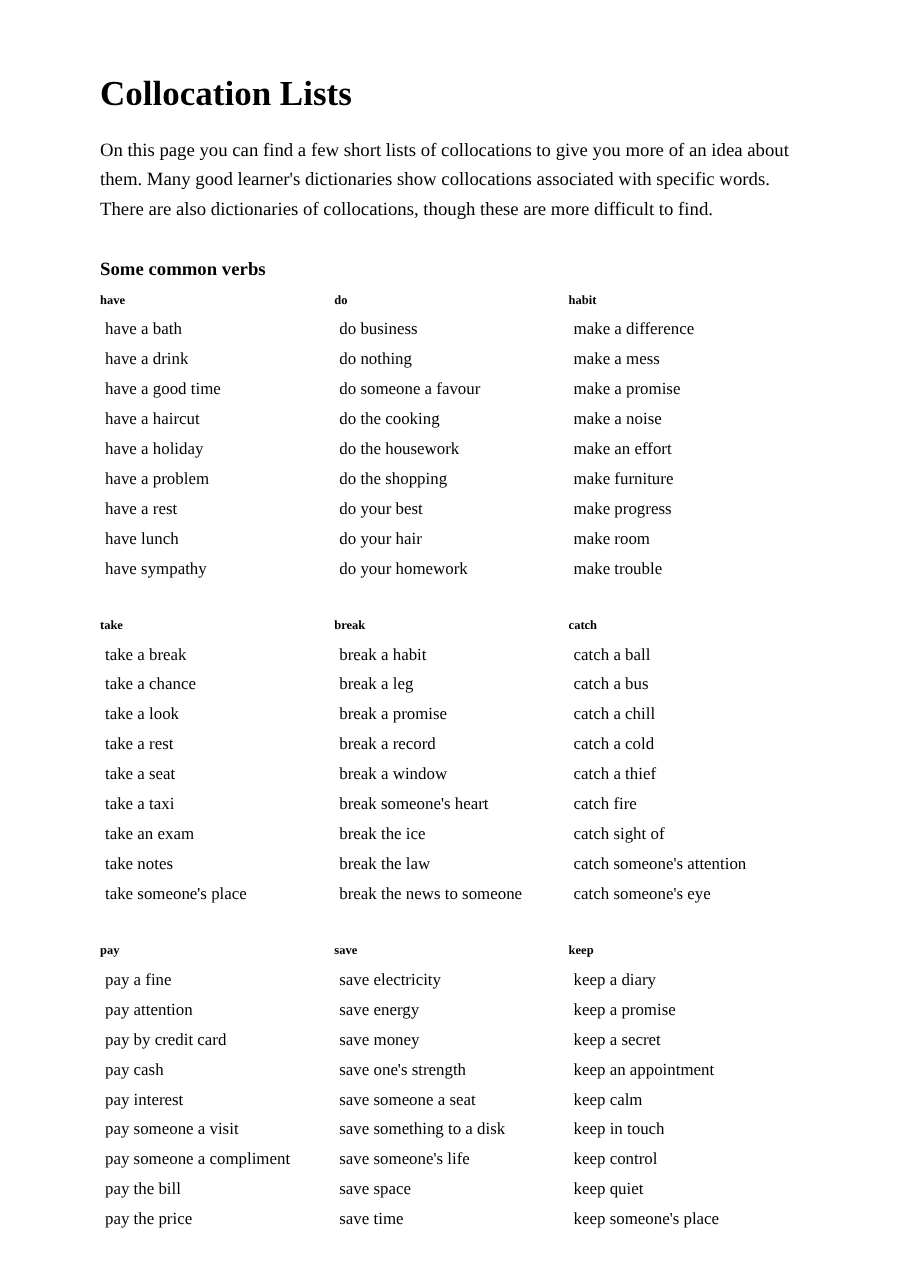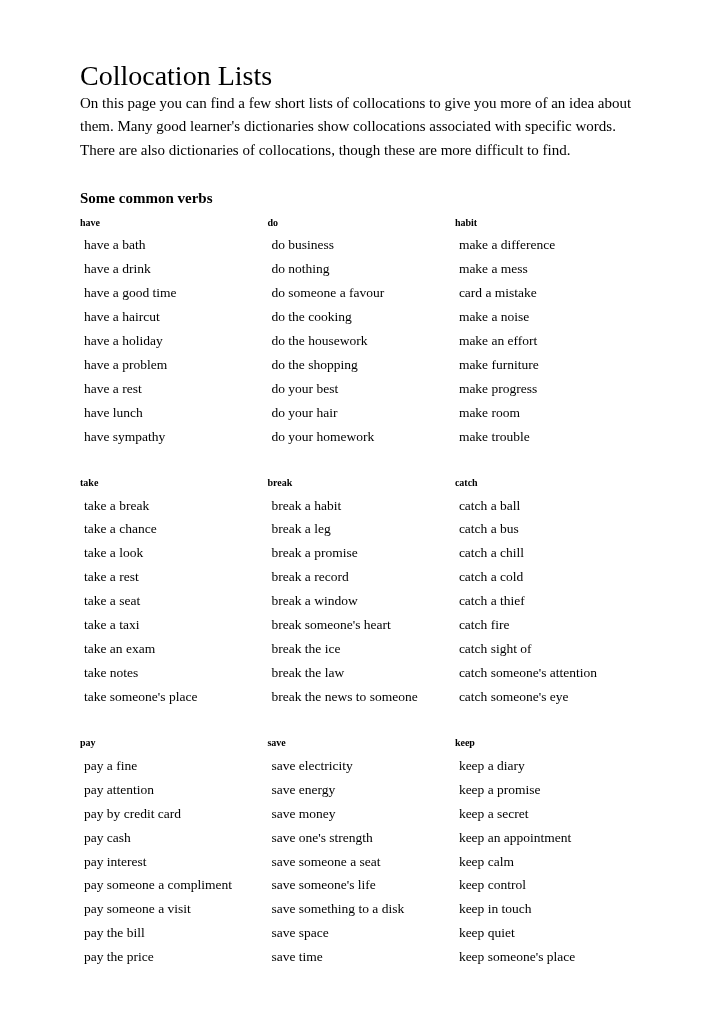--- a/index.html
+++ b/index.html
@@ -11,21 +11,22 @@
       background: #ffffff;
       font-family: Georgia, 'Times New Roman', serif;
       font-size: 14px;
       color: #000000;
       width: 728px;
       min-height: 1030px;
       padding: 60px 80px 60px 80px;
     }
     h1 {
       font-size: 28px;
-      font-weight: normal;
+      font-weight: bold;
+      margin-bottom: 18px;
       font-family: Georgia, serif;
     }
     .intro {
       font-size: 15px;
       line-height: 1.55;
       margin-bottom: 28px;
     }
     .section-title {
       font-size: 15px;
       font-weight: bold;
@@ -83,21 +84,21 @@
           <td>make a difference</td>
         </tr>
         <tr>
           <td>have a drink</td>
           <td>do nothing</td>
           <td>make a mess</td>
         </tr>
         <tr>
           <td>have a good time</td>
           <td>do someone a favour</td>
-          <td>card a mistake</td>
+          <td>make a promise</td>
         </tr>
         <tr>
           <td>have a haircut</td>
           <td>do the cooking</td>
           <td>make a noise</td>
         </tr>
         <tr>
           <td>have a holiday</td>
           <td>do the housework</td>
           <td>make an effort</td>
@@ -210,30 +211,30 @@
           <td>pay cash</td>
           <td>save one's strength</td>
           <td>keep an appointment</td>
         </tr>
         <tr>
           <td>pay interest</td>
           <td>save someone a seat</td>
           <td>keep calm</td>
         </tr>
         <tr>
+          <td>pay someone a visit</td>
+          <td>save something to a disk</td>
+          <td>keep in touch</td>
+        </tr>
+        <tr>
           <td>pay someone a compliment</td>
           <td>save someone's life</td>
           <td>keep control</td>
         </tr>
         <tr>
-          <td>pay someone a visit</td>
-          <td>save something to a disk</td>
-          <td>keep in touch</td>
-        </tr>
-        <tr>
           <td>pay the bill</td>
           <td>save space</td>
           <td>keep quiet</td>
         </tr>
         <tr>
           <td>pay the price</td>
           <td>save time</td>
           <td>keep someone's place</td>
         </tr>
       </tbody>

